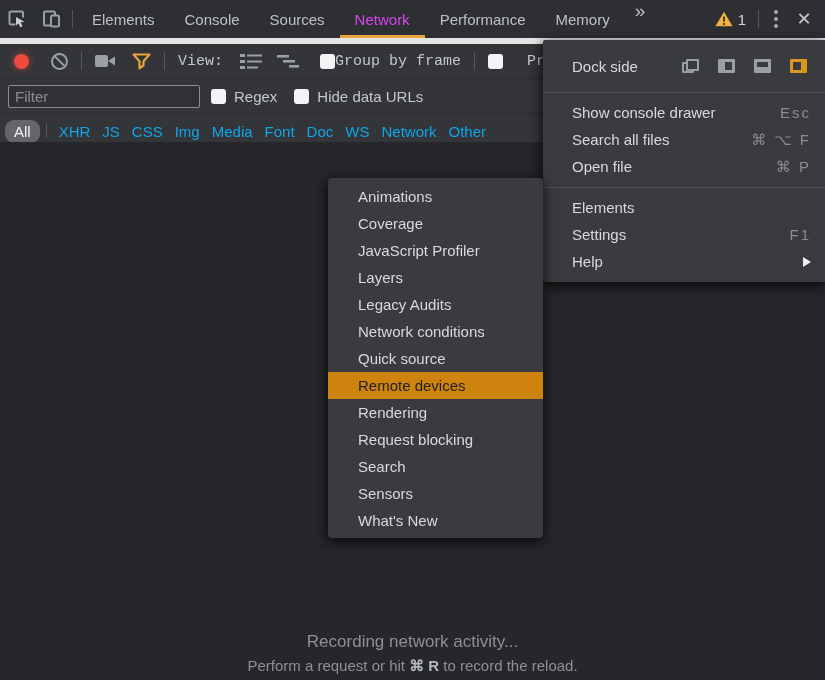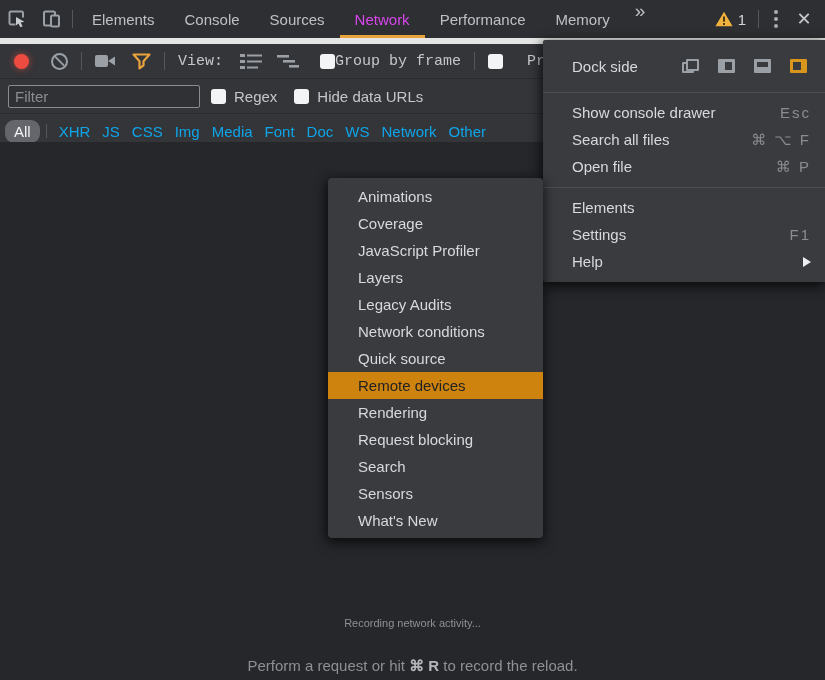--- a/index.html
+++ b/index.html
@@ -35,21 +35,21 @@
   .filter-input{width:178px;height:21px;background:#303134;border:1px solid #8a8d90;border-radius:2px;
     color:#dadce0;font-size:15px;font-family:"Liberation Sans",sans-serif;padding:0 6px;outline:none;}
   .filter-input::placeholder{color:#8a8d90;}
   
   .chipbar{height:34px;background:#343539;display:flex;align-items:center;padding-left:5px;border-bottom:1px solid #1c1d1f;}
   .chip{font-size:15px;color:#0ea5e9;padding:3px 6px;cursor:pointer;}
   .chip.active{background:#64666b;color:#f2f3f4;border-radius:9px;padding:3px 9px;}
   
   .content{position:absolute;left:0;top:142px;right:0;bottom:0;background:#26272b;}
   .status{position:absolute;left:0;right:0;bottom:5px;text-align:center;color:#8e9094;}
-  .status .l1{font-size:11px;margin-bottom:28px;text-align:center;}
+  .status .l1{font-size:17px;margin-bottom:5px;text-align:center;}
   .status .l2{font-size:15px;}
   .status .key{font-weight:700;color:#b3b6b9;}
   
   .menu{position:absolute;background:#3a3b3e;box-shadow:0 4px 14px rgba(0,0,0,.6),-2px 2px 10px rgba(0,0,0,.35);border-radius:4px;box-sizing:border-box;}
   .main-menu{left:543px;top:40px;width:282px;padding:6px 0 7px;z-index:5;border-radius:2px 0 0 2px;}
   .submenu{left:328px;top:178px;width:215px;padding:5px 0 4px;z-index:6;}
   .menu-row{height:27px;display:flex;align-items:center;padding:0 14px 0 29px;font-size:15px;color:#d7d9db;cursor:pointer;}
   .submenu .menu-row{padding-left:30px;}
   .menu-row .shortcut{margin-left:auto;color:#8a8d90;letter-spacing:2px;}
   .menu-row.hl{background:#cd830e;color:#222222;}

